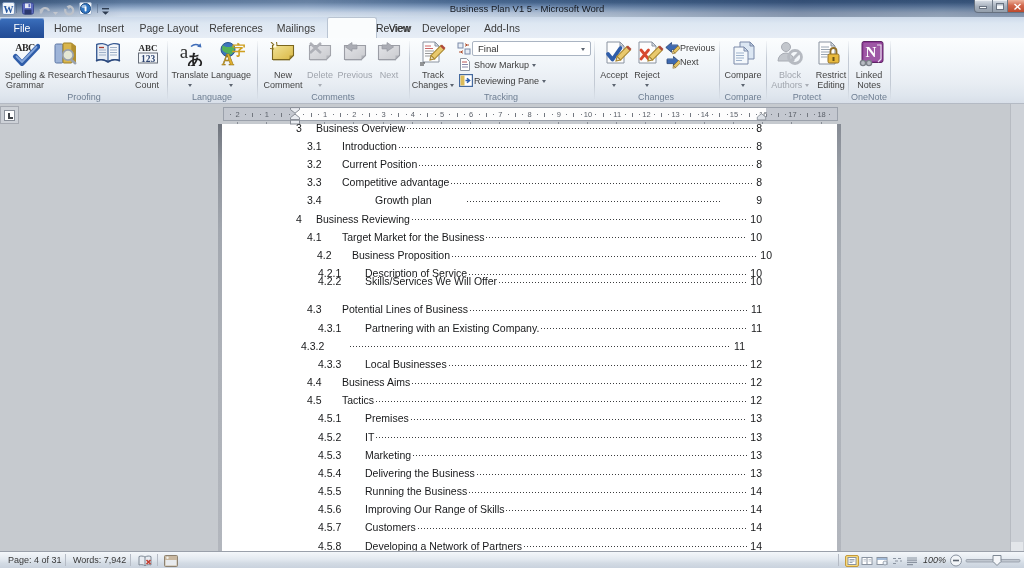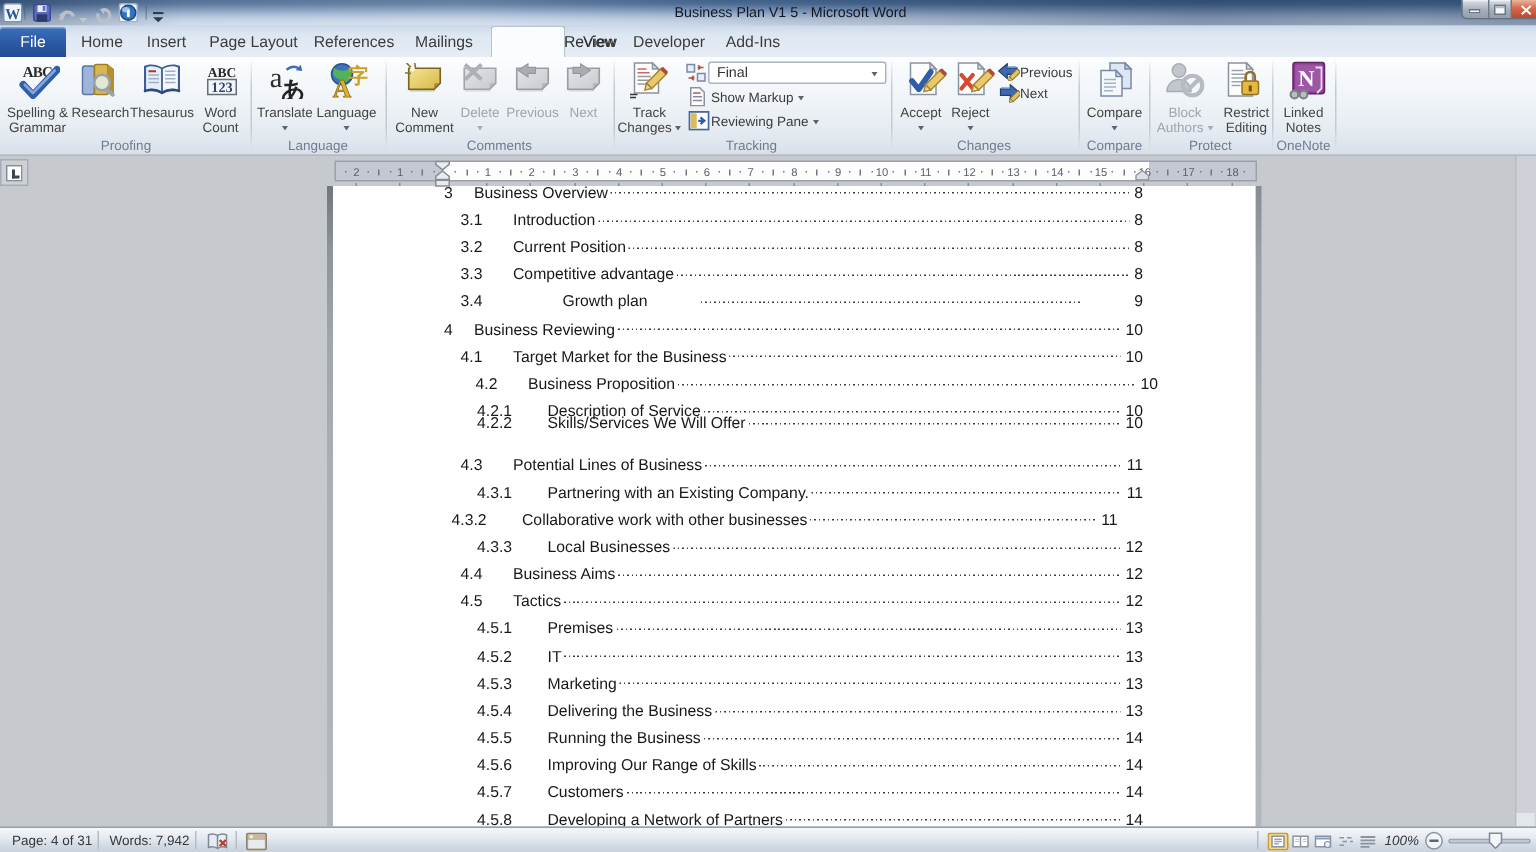--- a/index.html
+++ b/index.html
@@ -544,21 +544,20 @@
       <span class="pg">11</span>
     </div>
 <div class="trow" style="left:318px;top:214.5px;width:444px;">
       <span class="num" style="width:47px">4.3.1</span>
       <span class="t">Partnering with an Existing Company. </span>
       <span class="lead"></span>
       <span class="pg">11</span>
     </div>
 <div class="trow" style="left:301px;top:232.6px;width:444px;">
       <span class="num" style="width:47px">4.3.2</span>
-      <span class="t">Collaborative work with other businesses </span>
       <span class="lead"></span>
       <span class="pg">11</span>
     </div>
 <div class="trow" style="left:318px;top:250.8px;width:444px;">
       <span class="num" style="width:47px">4.3.3</span>
       <span class="t">Local Businesses </span>
       <span class="lead"></span>
       <span class="pg">12</span>
     </div>
 <div class="trow" style="left:307px;top:269.0px;width:455px;">

